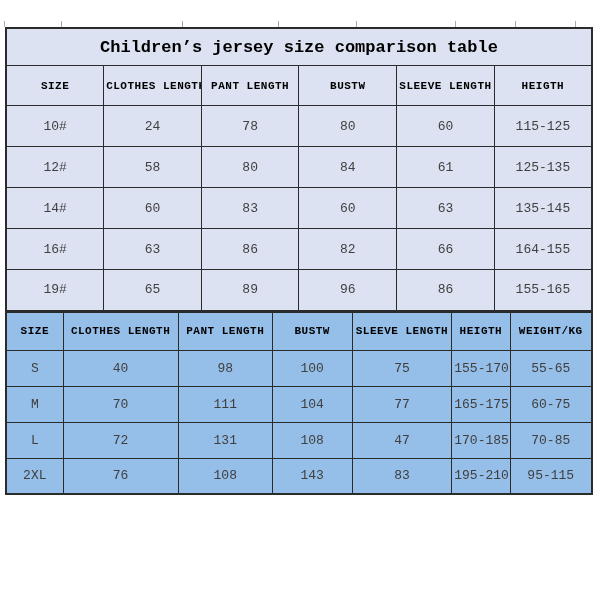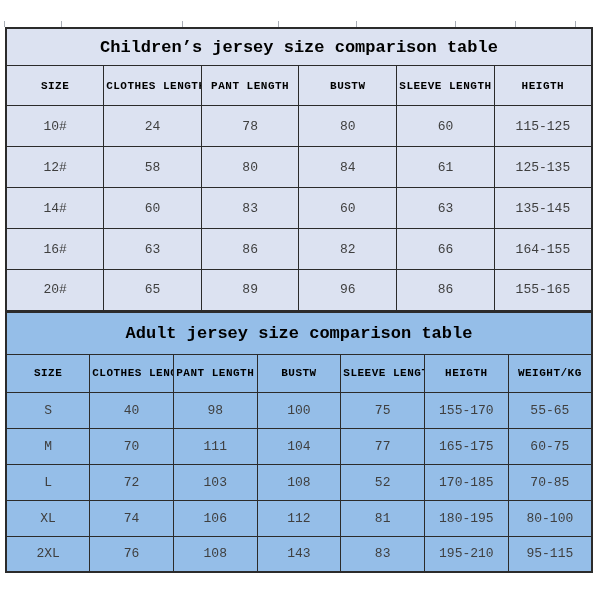--- a/index.html
+++ b/index.html
@@ -151,34 +151,31 @@
           </tr>
           <tr>
             <td class="col-0">16#</td>
             <td class="col-1">63</td>
             <td class="col-2">86</td>
             <td class="col-3">82</td>
             <td class="col-4">66</td>
             <td class="col-5">164-155</td>
           </tr>
           <tr>
-            <td class="col-0">20#</td>
+            <td class="col-0">19#</td>
             <td class="col-1">65</td>
             <td class="col-2">89</td>
             <td class="col-3">96</td>
             <td class="col-4">86</td>
             <td class="col-5">155-165</td>
           </tr>
         </tbody>
       </table>
     <table class="size-table adult">
         <thead>
-          <tr class="title-row">
-            <td class="title-cell" colspan="7">Adult jersey size comparison table</td>
-          </tr>
           <tr class="header-row">
             <th class="col-0">SIZE</th>
             <th class="col-1">CLOTHES LENGTH</th>
             <th class="col-2">PANT LENGTH</th>
             <th class="col-3">BUSTW</th>
             <th class="col-4">SLEEVE LENGTH</th>
             <th class="col-5">HEIGTH</th>
             <th class="col-6">WEIGHT/KG</th>
           </tr>
         </thead>
@@ -197,34 +194,25 @@
             <td class="col-1">70</td>
             <td class="col-2">111</td>
             <td class="col-3">104</td>
             <td class="col-4">77</td>
             <td class="col-5">165-175</td>
             <td class="col-6">60-75</td>
           </tr>
           <tr>
             <td class="col-0">L</td>
             <td class="col-1">72</td>
-            <td class="col-2">103</td>
+            <td class="col-2">131</td>
             <td class="col-3">108</td>
-            <td class="col-4">52</td>
+            <td class="col-4">47</td>
             <td class="col-5">170-185</td>
             <td class="col-6">70-85</td>
-          </tr>
-          <tr>
-            <td class="col-0">XL</td>
-            <td class="col-1">74</td>
-            <td class="col-2">106</td>
-            <td class="col-3">112</td>
-            <td class="col-4">81</td>
-            <td class="col-5">180-195</td>
-            <td class="col-6">80-100</td>
           </tr>
           <tr>
             <td class="col-0">2XL</td>
             <td class="col-1">76</td>
             <td class="col-2">108</td>
             <td class="col-3">143</td>
             <td class="col-4">83</td>
             <td class="col-5">195-210</td>
             <td class="col-6">95-115</td>
           </tr>

